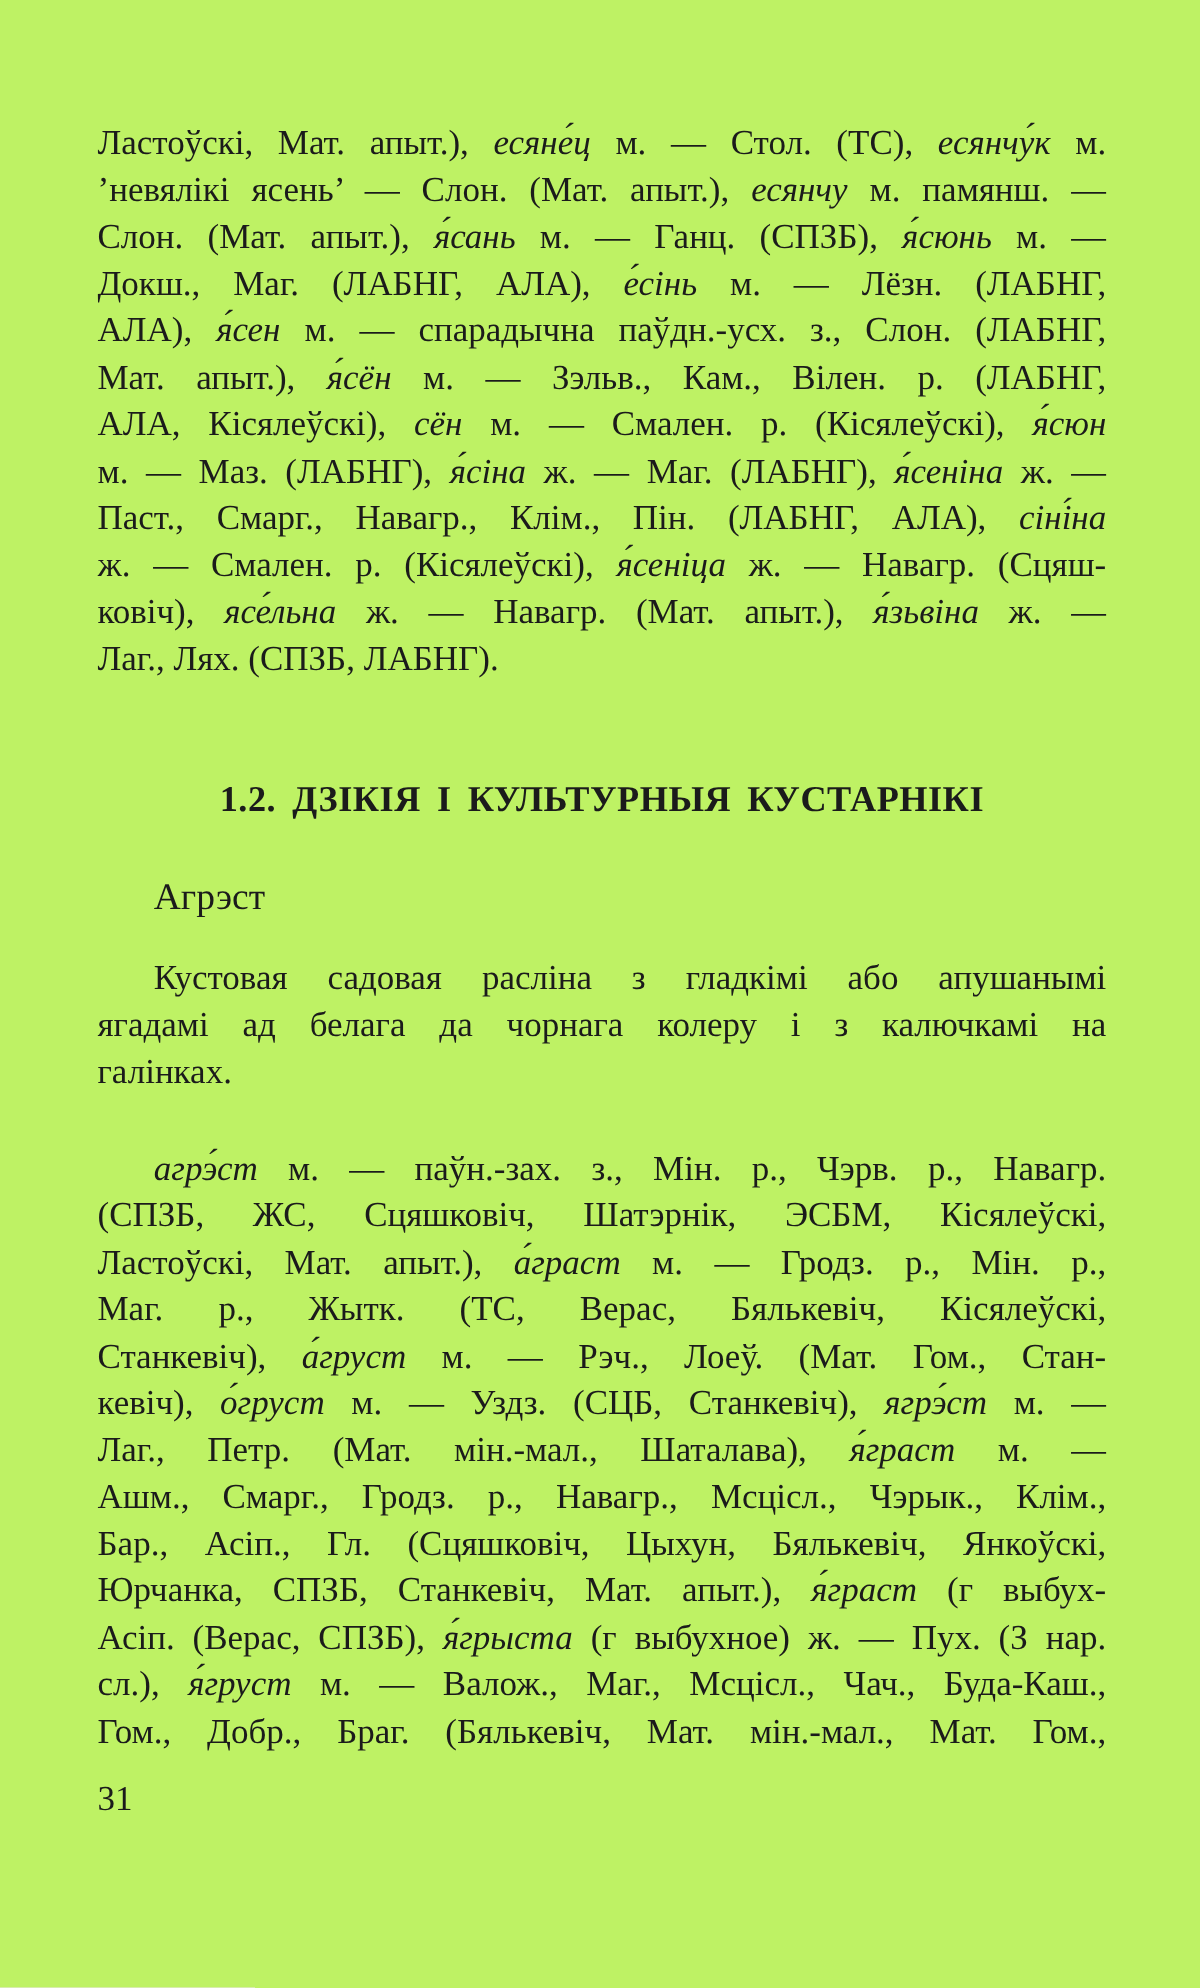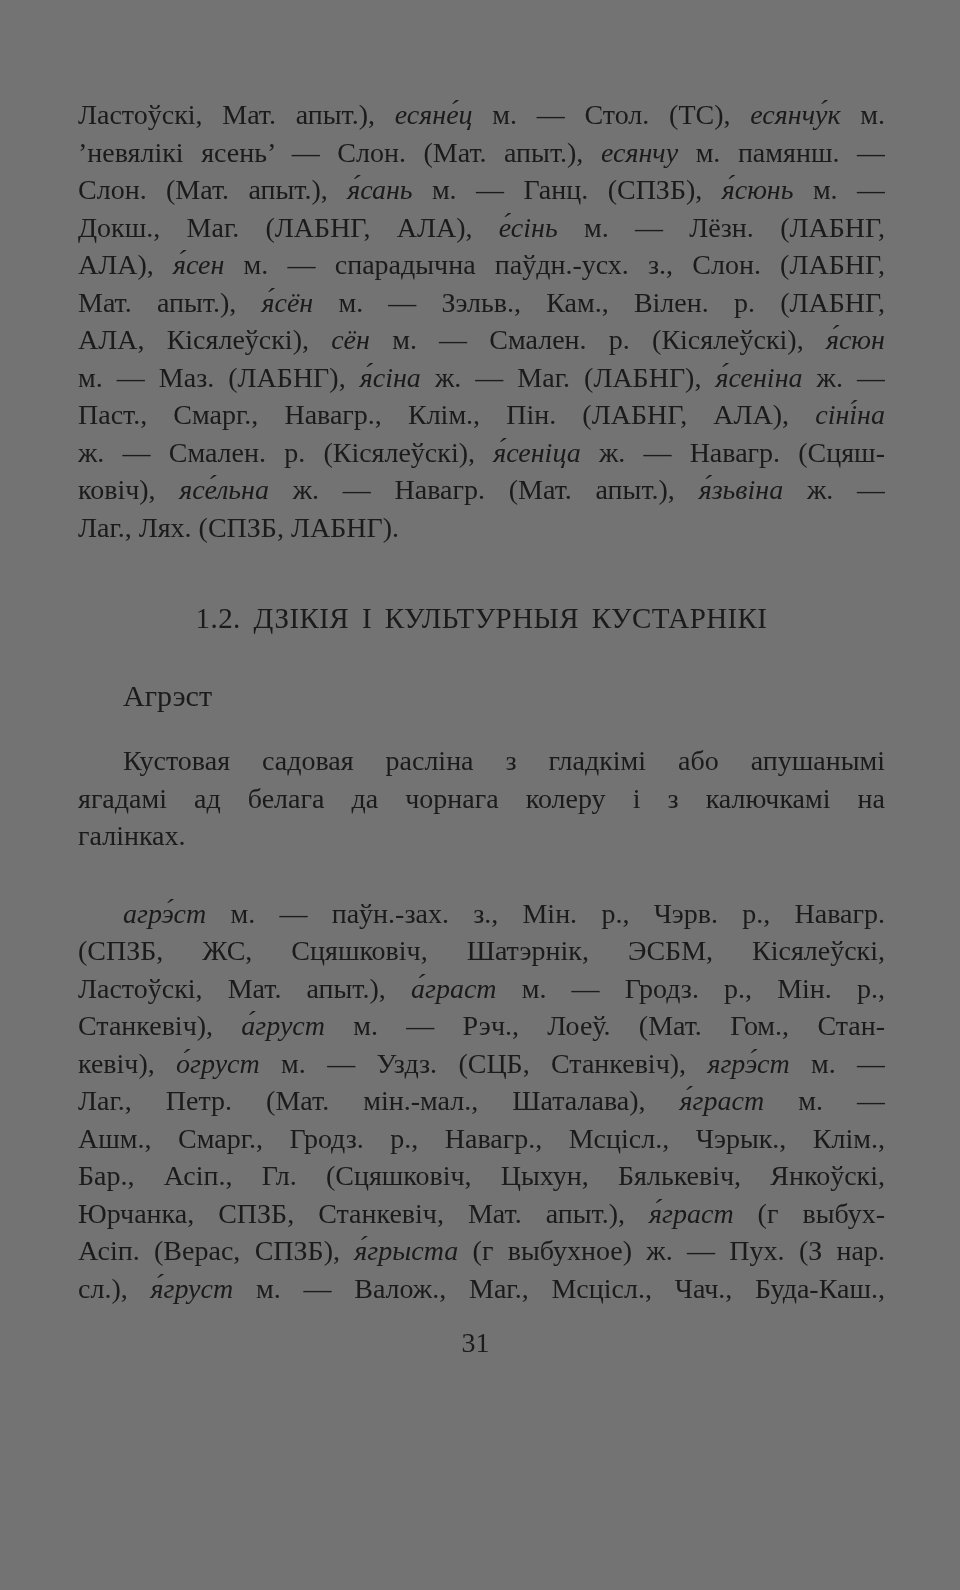--- a/index.html
+++ b/index.html
@@ -2,63 +2,63 @@
 <html lang="be"><head>
 <meta charset="utf-8">
 <style>
   html, body { margin: 0; padding: 0; background: #e9e7e3; }
   .page {
     position: relative;
     width: 960px;
     height: 1590px;
     box-sizing: border-box;
     margin: 0 auto;
-    background: #737373;
+    background: #bef264;
     color: #1b1b1b;
     font-family: "Liberation Serif", "DejaVu Serif", serif;
     font-size: 28px;
     padding: 96px 75px 0 78px;
     overflow: hidden;
   }
   .para { display: block; }
   .line {
     height: 37.5px;
     line-height: 37.5px;
     overflow: hidden;
     text-align: justify;
     text-align-last: justify;
     text-justify: inter-word;
     white-space: normal;
   }
   .line.nojust { text-align: left; text-align-last: left; }
   .line.indent { padding-left: 45px; }
   .it { font-style: italic; }
   .heading {
-    margin: 50px 0 0 0;
+    margin: 72px 0 0 0;
     font-size: 29px;
-    font-weight: normal;
+    font-weight: bold;
     line-height: 44px;
     text-align: center;
     letter-spacing: 0.4px;
     word-spacing: 0.18em;
   }
   .entry-heading {
     margin: 36px 0 0 0;
     padding-left: 45px;
     font-size: 30px;
     font-weight: normal;
     line-height: 40px;
     text-align: left;
   }
   .desc { margin-top: 26px; }
   .entry-para { margin-top: 40px; }
   .pagenum {
     margin-top: 18px;
     padding-right: 12px;
-    text-align: center;
+    text-align: left;
     font-size: 28px;
     line-height: 36px;
   }
 </style>
 </head>
 <body>
 
 <div class="page">
   <section class="para">
       <div class="line"><span>Ластоўскі, Мат. апыт.), </span><span class="it">есяне́ц</span><span> м. — Стол. (ТС), </span><span class="it">есянчу́к</span><span> м.</span></div>
@@ -78,23 +78,25 @@
   <h3 class="entry-heading">Агрэст</h3>
   <section class="para desc">
       <div class="line indent"><span>Кустовая садовая расліна з гладкімі або апушанымі</span></div>
       <div class="line"><span>ягадамі ад белага да чорнага колеру і з калючкамі на</span></div>
       <div class="line nojust"><span>галінках.</span></div>
     </section>
   <section class="para entry-para">
       <div class="line indent"><span class="it">агрэ́ст</span><span> м. — паўн.-зах. з., Мін. р., Чэрв. р., Навагр.</span></div>
       <div class="line"><span>(СПЗБ, ЖС, Сцяшковіч, Шатэрнік, ЭСБМ, Кісялеўскі,</span></div>
       <div class="line"><span>Ластоўскі, Мат. апыт.), </span><span class="it">а́граст</span><span> м. — Гродз. р., Мін. р.,</span></div>
+      <div class="line"><span>Маг. р., Жытк. (ТС, Верас, Бялькевіч, Кісялеўскі,</span></div>
       <div class="line"><span>Станкевіч), </span><span class="it">а́груст</span><span> м. — Рэч., Лоеў. (Мат. Гом., Стан-</span></div>
       <div class="line"><span>кевіч), </span><span class="it">о́груст</span><span> м. — Уздз. (СЦБ, Станкевіч), </span><span class="it">ягрэ́ст</span><span> м. —</span></div>
       <div class="line"><span>Лаг., Петр. (Мат. мін.-мал., Шаталава), </span><span class="it">я́граст</span><span> м. —</span></div>
       <div class="line"><span>Ашм., Смарг., Гродз. р., Навагр., Мсцісл., Чэрык., Клім.,</span></div>
       <div class="line"><span>Бар., Асіп., Гл. (Сцяшковіч, Цыхун, Бялькевіч, Янкоўскі,</span></div>
       <div class="line"><span>Юрчанка, СПЗБ, Станкевіч, Мат. апыт.), </span><span class="it">я́граст</span><span> (г выбух-</span></div>
       <div class="line"><span>Асіп. (Верас, СПЗБ), </span><span class="it">я́грыста</span><span> (г выбухное) ж. — Пух. (З нар.</span></div>
       <div class="line"><span>сл.), </span><span class="it">я́груст</span><span> м. — Валож., Маг., Мсцісл., Чач., Буда-Каш.,</span></div>
+      <div class="line"><span>Гом., Добр., Браг. (Бялькевіч, Мат. мін.-мал., Мат. Гом.,</span></div>
     </section>
   <div class="pagenum">31</div>
 </div>
 
 </body></html>

